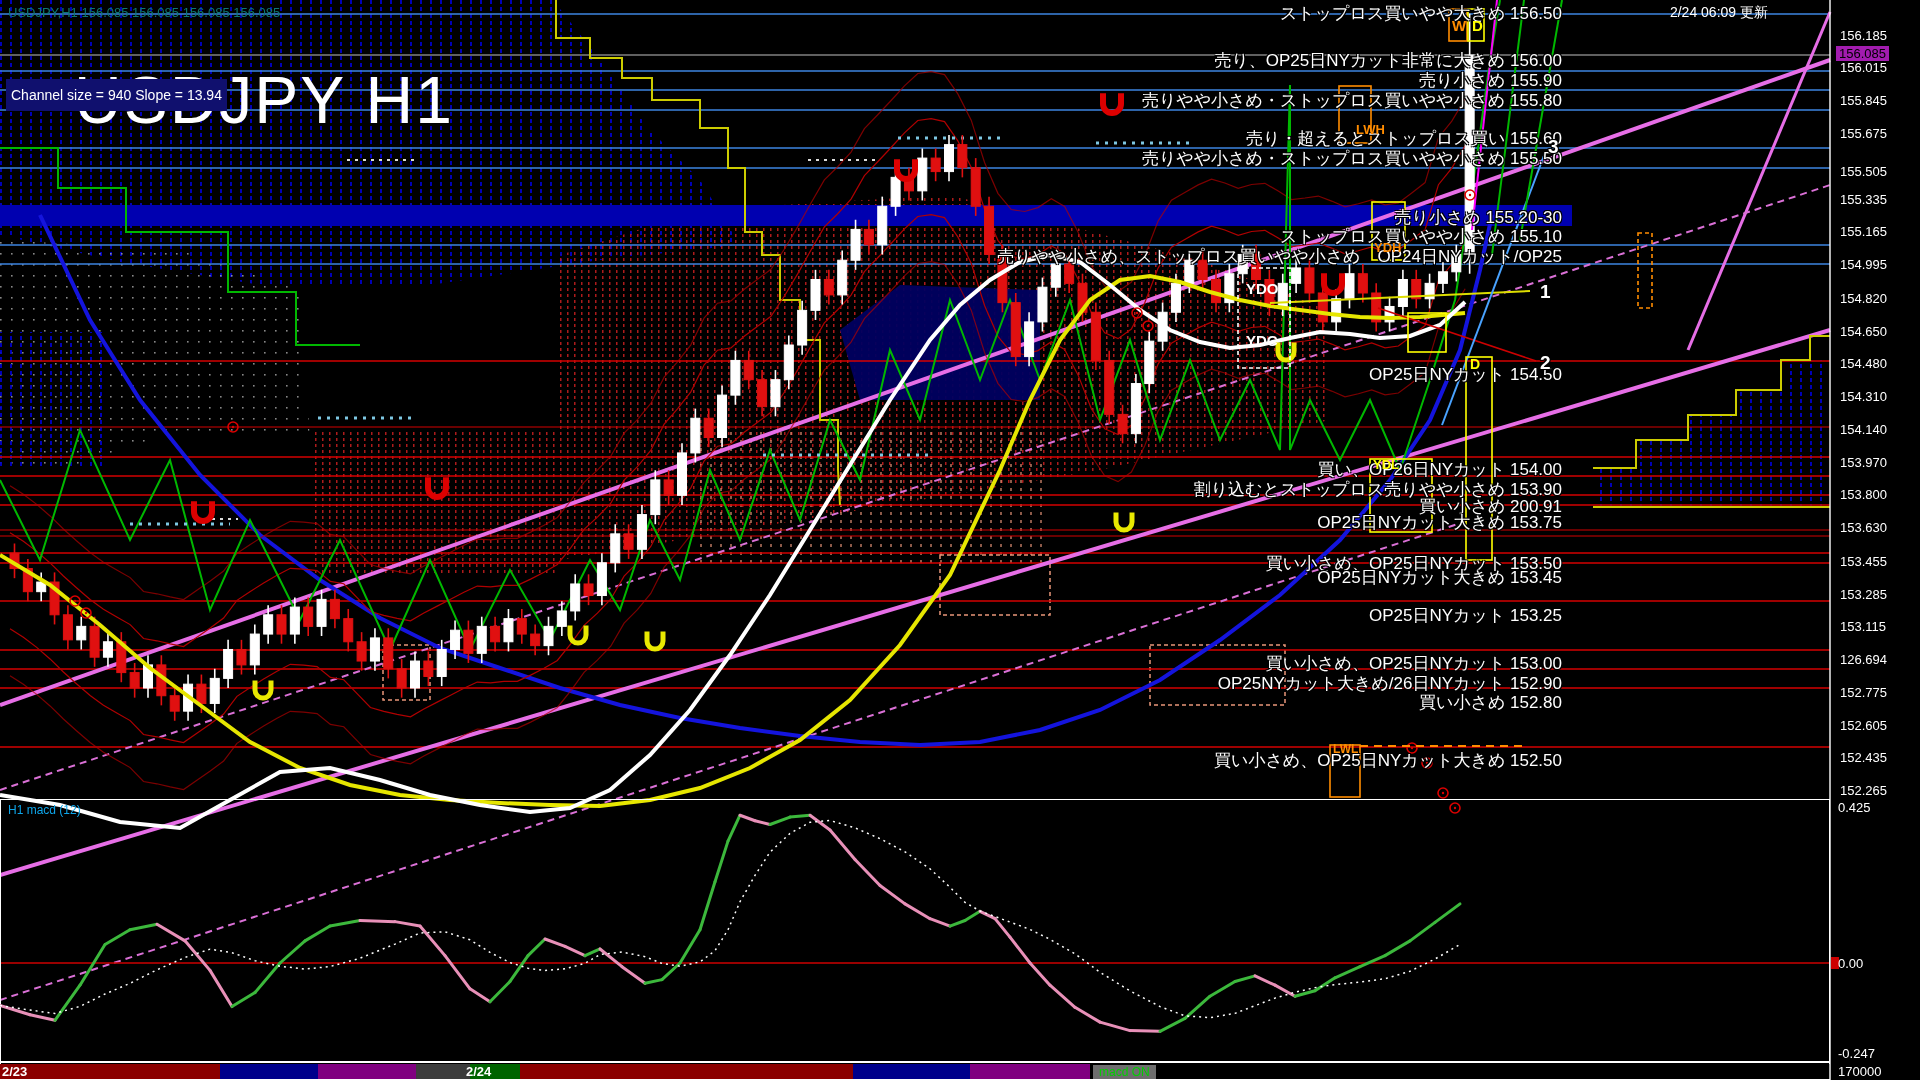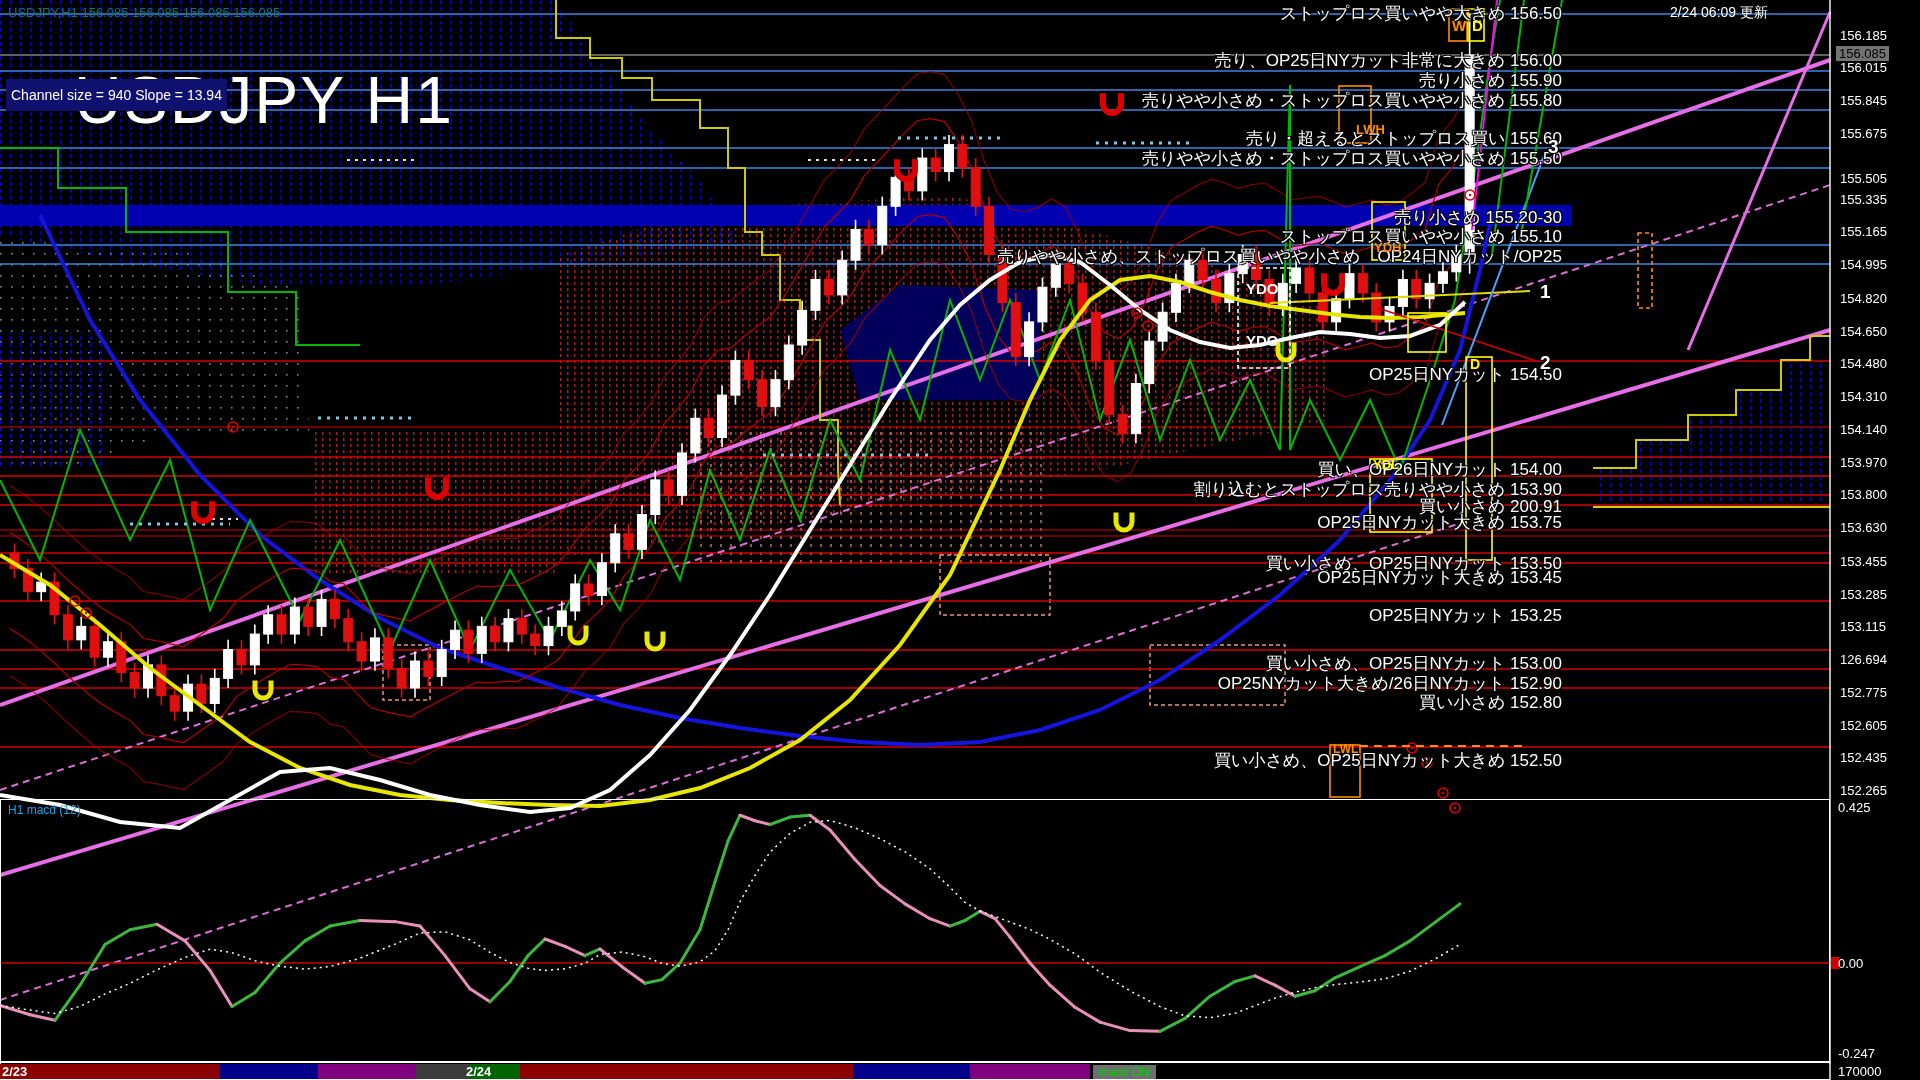--- a/index.html
+++ b/index.html
@@ -10,21 +10,21 @@
   .ov{position:absolute;white-space:nowrap;}
   .outl{color:#fff;text-shadow:1px 1px 0 #000,-1px -1px 0 #000,1px -1px 0 #000,-1px 1px 0 #000;}
   #watermark{left:74px;top:62px;font-size:66px;color:#fff;letter-spacing:2px;}
   #symline{left:8px;top:5px;font-size:13px;color:#0f766e;}
   #updtime{top:4px;right:152px;font-size:14px;color:#fff;}
   #chanchip{left:6px;top:79px;font-size:14px;color:#fff;background:#10106e;padding:8px 5px;}
   #macdlabel{left:8px;top:803px;font-size:12px;color:#0ea5e9;}
   #macdon{left:1093px;top:1065px;font-size:12px;color:#00d000;background:#6e6e6e;padding:0 6px;}
   #vol{left:1838px;top:1064px;font-size:13px;color:#fff;}
   .tick{position:absolute;left:1840px;font-size:13px;color:#fff;}
-  .tick.cur{background:#737373;color:#000;padding:0 3px;left:1836px;}
+  .tick.cur{background:#a21caf;color:#000;padding:0 3px;left:1836px;}
   .mtick{position:absolute;left:1838px;font-size:13px;color:#fff;}
   .ann{position:absolute;right:358px;font-size:17px;}
   .num{position:absolute;font-size:19px;font-weight:bold;}
   .blab{position:absolute;font-weight:bold;}
   .tlab{position:absolute;top:1064px;font-size:13px;font-weight:bold;color:#fff;}
 </style>
 </head>
 <body>
 
 <div id="stage">
@@ -461,21 +461,21 @@
   <div id="chanchip" class="ov">Channel size = 940 Slope = 13.94</div>
   <div id="macdlabel" class="ov">H1  macd (12)</div>
   <div id="macdon" class="ov">macd ON</div>
   <div id="vol" class="ov">170000</div>
 
   <div id="price-axis">
       <div class="tick" style="top: 27.73px;">156.185</div>
       <div class="tick" style="top: 60.489px;">156.015</div>
       <div class="tick" style="top: 93.248px;">155.845</div>
       <div class="tick" style="top: 126.007px;">155.675</div>
-      <div class="tick" style="top: 171px;">155.505</div>
+      <div class="tick" style="top: 164px;">155.505</div>
       <div class="tick" style="top: 191.525px;">155.335</div>
       <div class="tick" style="top: 224.284px;">155.165</div>
       <div class="tick" style="top: 257.043px;">154.995</div>
       <div class="tick" style="top: 290.765px;">154.820</div>
       <div class="tick" style="top: 323.524px;">154.650</div>
       <div class="tick" style="top: 356.284px;">154.480</div>
       <div class="tick" style="top: 389.043px;">154.310</div>
       <div class="tick" style="top: 421.801px;">154.140</div>
       <div class="tick" style="top: 454.56px;">153.970</div>
       <div class="tick" style="top: 487.319px;">153.800</div>

